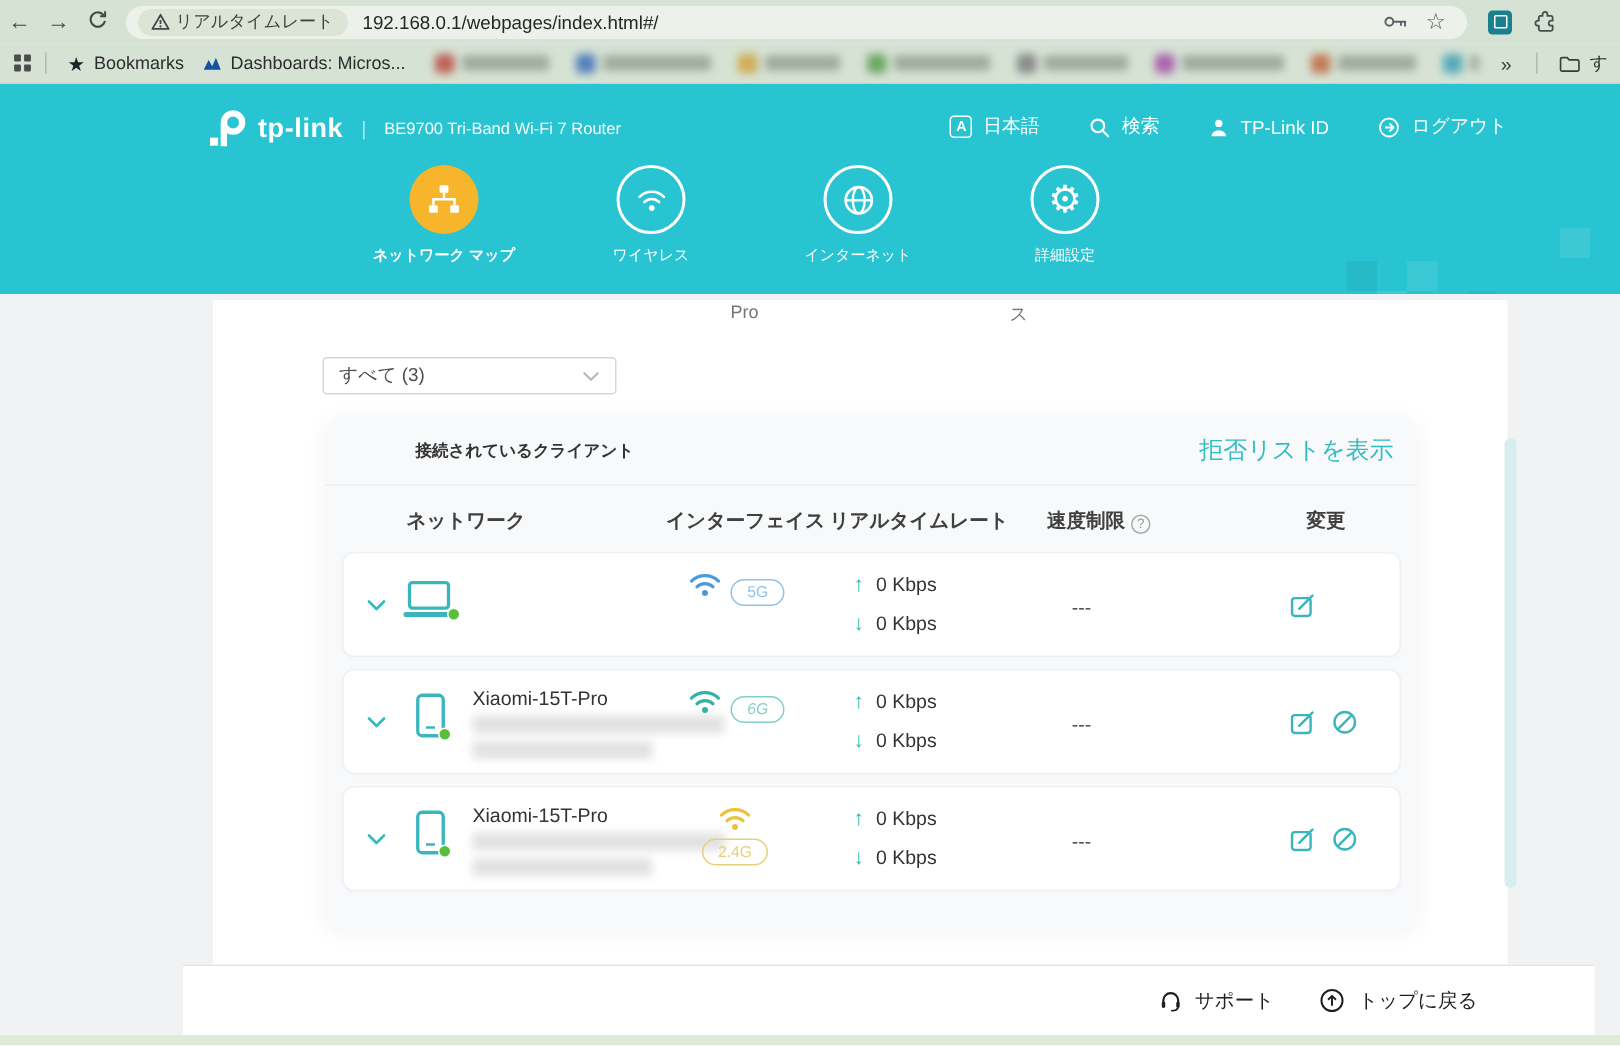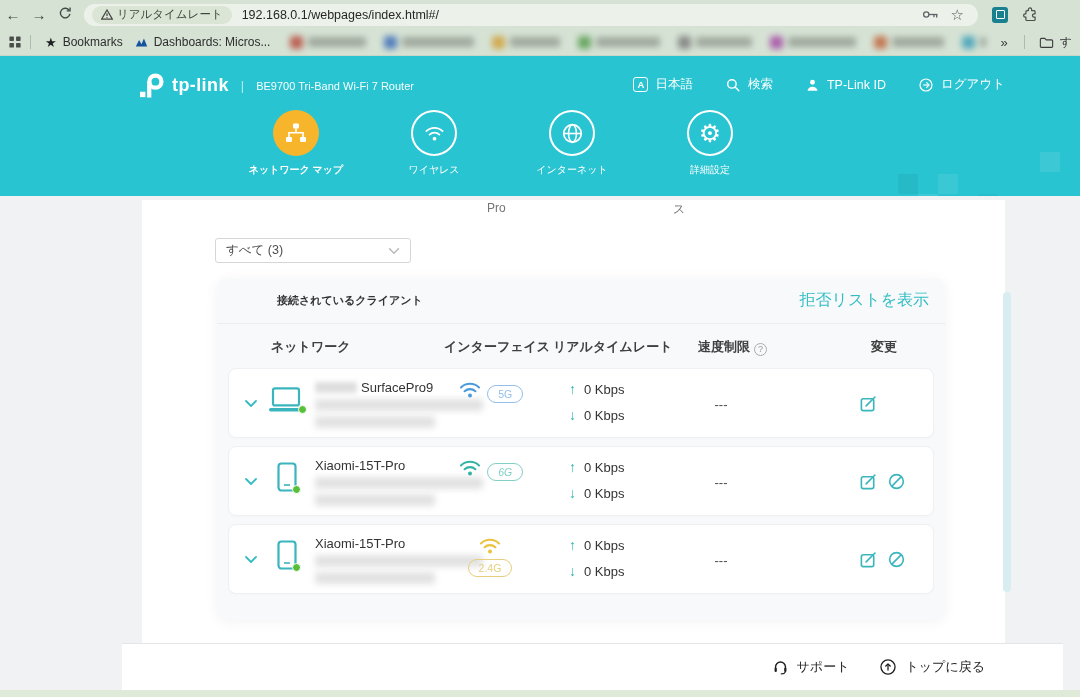--- a/index.html
+++ b/index.html
@@ -348,28 +348,20 @@
       </svg>
     </span>
     <span class="r-devicon laptop">
       <svg width="38" height="26" viewBox="0 0 38 26">
         <rect x="6" y="1.4" width="26" height="17" rx="2" fill="none" stroke="#3ab5bd" stroke-width="2.2"></rect>
         <rect x="2" y="21" width="34" height="3.4" rx="1.7" fill="#3ab5bd"></rect>
       </svg>
       <i class="gdot"></i>
     </span>
 
-    <div class="r-info">
-      <div class="r-name">
-        <span class="blur-prefix"></span>
-        <span class="nm">SurfacePro9</span>
-      </div>
-      <div class="blur-line l1"></div>
-      <div class="blur-line l2"></div>
-    </div>
     <div class="r-if">
       <svg class="wifi-s" width="26" height="19" viewBox="0 0 26 19">
         <path class="stroke" d="M4 8.4 a13 13 0 0 1 18 0" fill="none" stroke="#4a9bdc" stroke-width="2.1" stroke-linecap="round"></path>
         <path class="stroke" d="M7.6 12.2 a8 8 0 0 1 10.8 0" fill="none" stroke="#4a9bdc" stroke-width="2.1" stroke-linecap="round"></path>
         <circle class="dot" cx="13" cy="16.4" r="2" fill="#4a9bdc"></circle>
       </svg>
       <div class="band-pill" style="color: rgb(147, 191, 233); border-color: rgb(147, 191, 233);">5G</div>
     </div>
     <div class="r-rate">
       <div class="rate-line">

